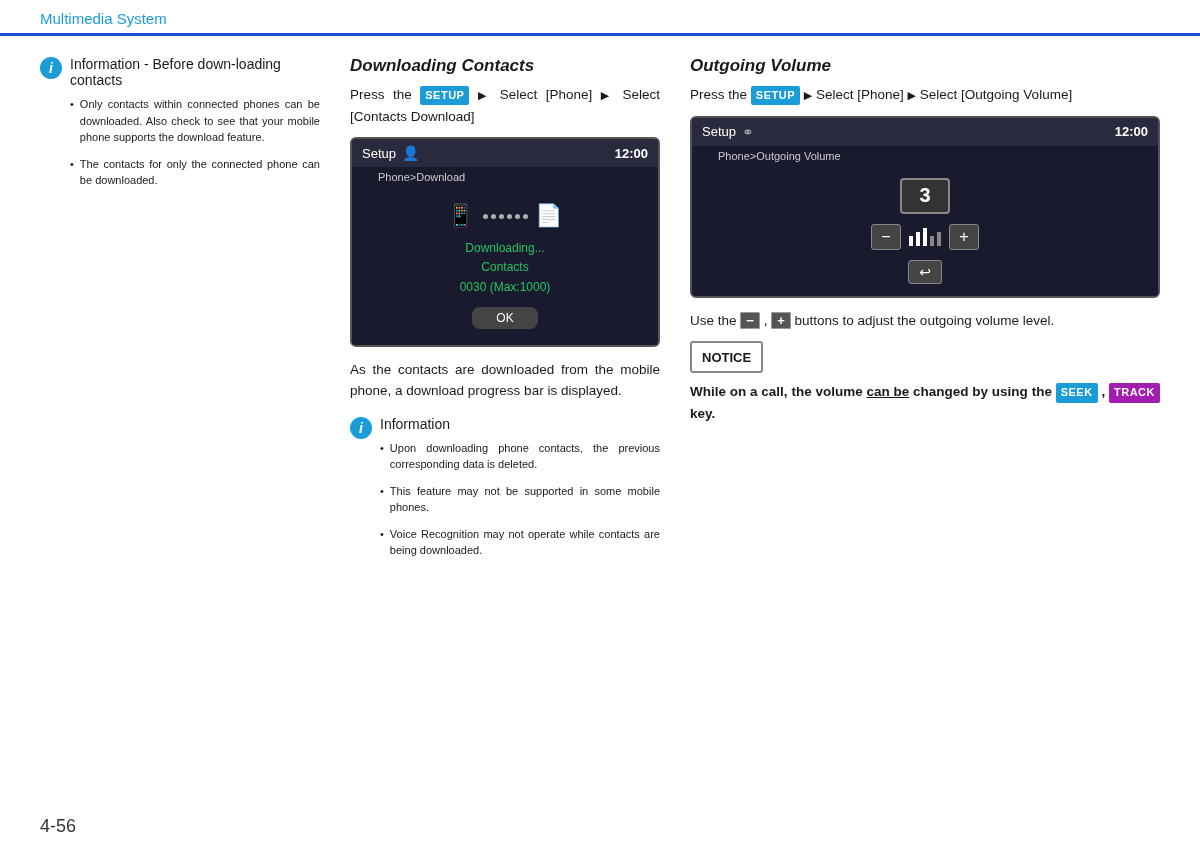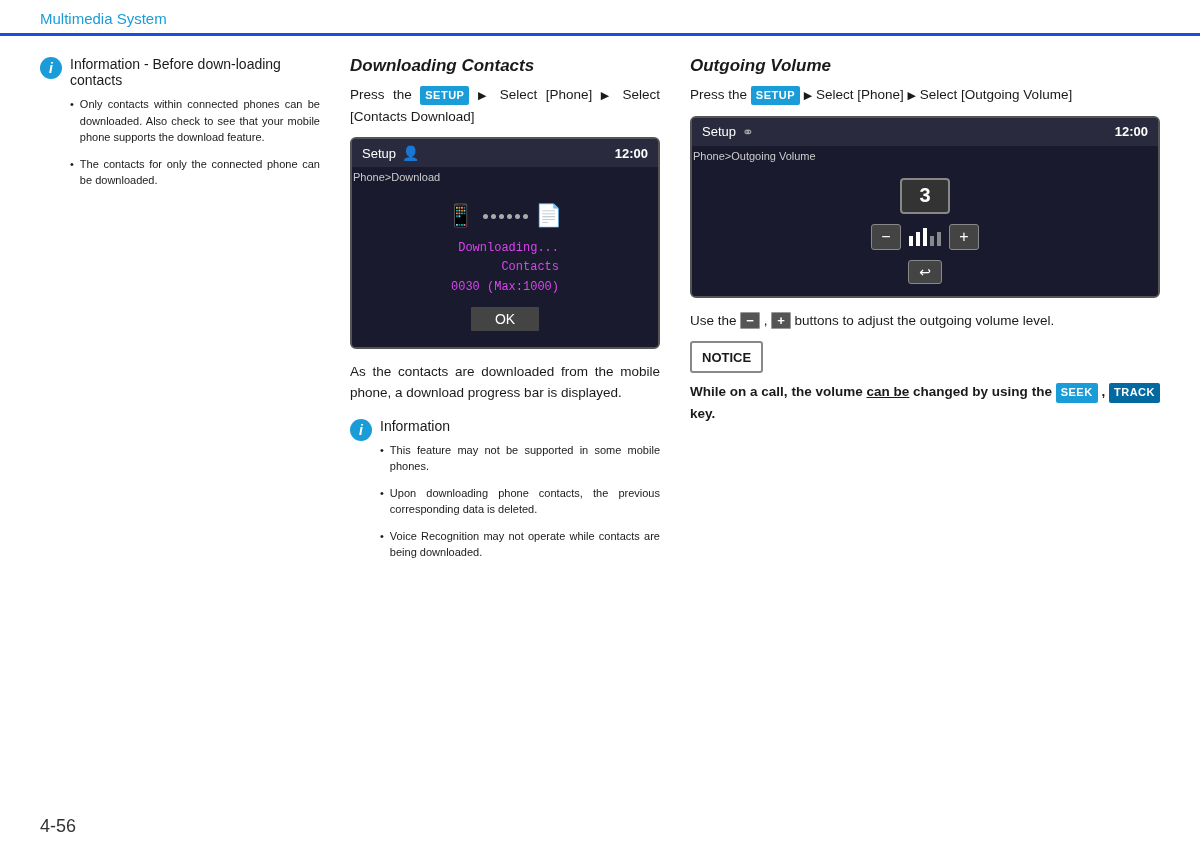--- a/index.html
+++ b/index.html
@@ -106,21 +106,21 @@
     .inline-text {
       font-size: 13.5px;
       text-align: justify;
       line-height: 1.6;
       margin-bottom: 10px;
     }
 
     
     .key-badge {
       display: inline-block;
-      background: #0369a1;
+      background: #a21caf;
       color: #fff;
       font-size: 11px;
       font-weight: bold;
       padding: 1px 5px;
       border-radius: 2px;
       vertical-align: middle;
       letter-spacing: 0.5px;
     }
     .key-badge-blue {
       background: #1a9cd8;
@@ -151,21 +151,21 @@
     }
     .screen-icon {
       color: #aaa;
       font-size: 14px;
     }
     .screen-time {
       font-size: 13px;
       font-weight: bold;
     }
     .screen-subtitle {
-      padding: 4px 1px;
+      padding: 4px 26px;
       color: #ccc;
       font-size: 11px;
       background: #1a1a2e;
     }
     .screen-body {
       padding: 16px 10px;
       display: flex;
       flex-direction: column;
       align-items: center;
       min-height: 100px;
@@ -184,34 +184,33 @@
       gap: 3px;
       align-items: center;
     }
     .dot {
       width: 5px;
       height: 5px;
       background: #aaa;
       border-radius: 50%;
     }
     .download-text {
-      color: #d946ef;
+      color: #22c55e;
       font-size: 12px;
-      text-align: right;
+      text-align: center;
       line-height: 1.6;
-      font-family: Liberation Mono, monospace;
     }
     .ok-btn {
       background: #444;
       color: #fff;
       border: none;
       padding: 4px 24px;
-      border-radius: 1px;
+      border-radius: 8px;
       margin-top: 10px;
-      font-size: 14px;
+      font-size: 12px;
       cursor: pointer;
     }
 
     
     .volume-screen-body {
       padding: 12px 10px;
       background: #1a1a2e;
       display: flex;
       flex-direction: column;
       align-items: center;
@@ -409,24 +408,24 @@
     </div>
 
     <div class="inline-text">As the contacts are downloaded from the mobile phone, a download progress bar is displayed.</div>
 
     <div class="info-sub-box">
       <div class="info-icon">i</div>
       <div>
         <span class="info-title">Information</span>
         <ul class="bullet-list">
           <li>
-              <span>This feature may not be supported in some mobile phones.</span>
+              <span>Upon downloading phone contacts, the previous corresponding data is deleted.</span>
             </li>
           <li>
-              <span>Upon downloading phone contacts, the previous corresponding data is deleted.</span>
+              <span>This feature may not be supported in some mobile phones.</span>
             </li>
           <li>
               <span>Voice Recognition may not operate while contacts are being downloaded.</span>
             </li>
         </ul>
       </div>
     </div>
   </div>
 
   <div class="right-col">

